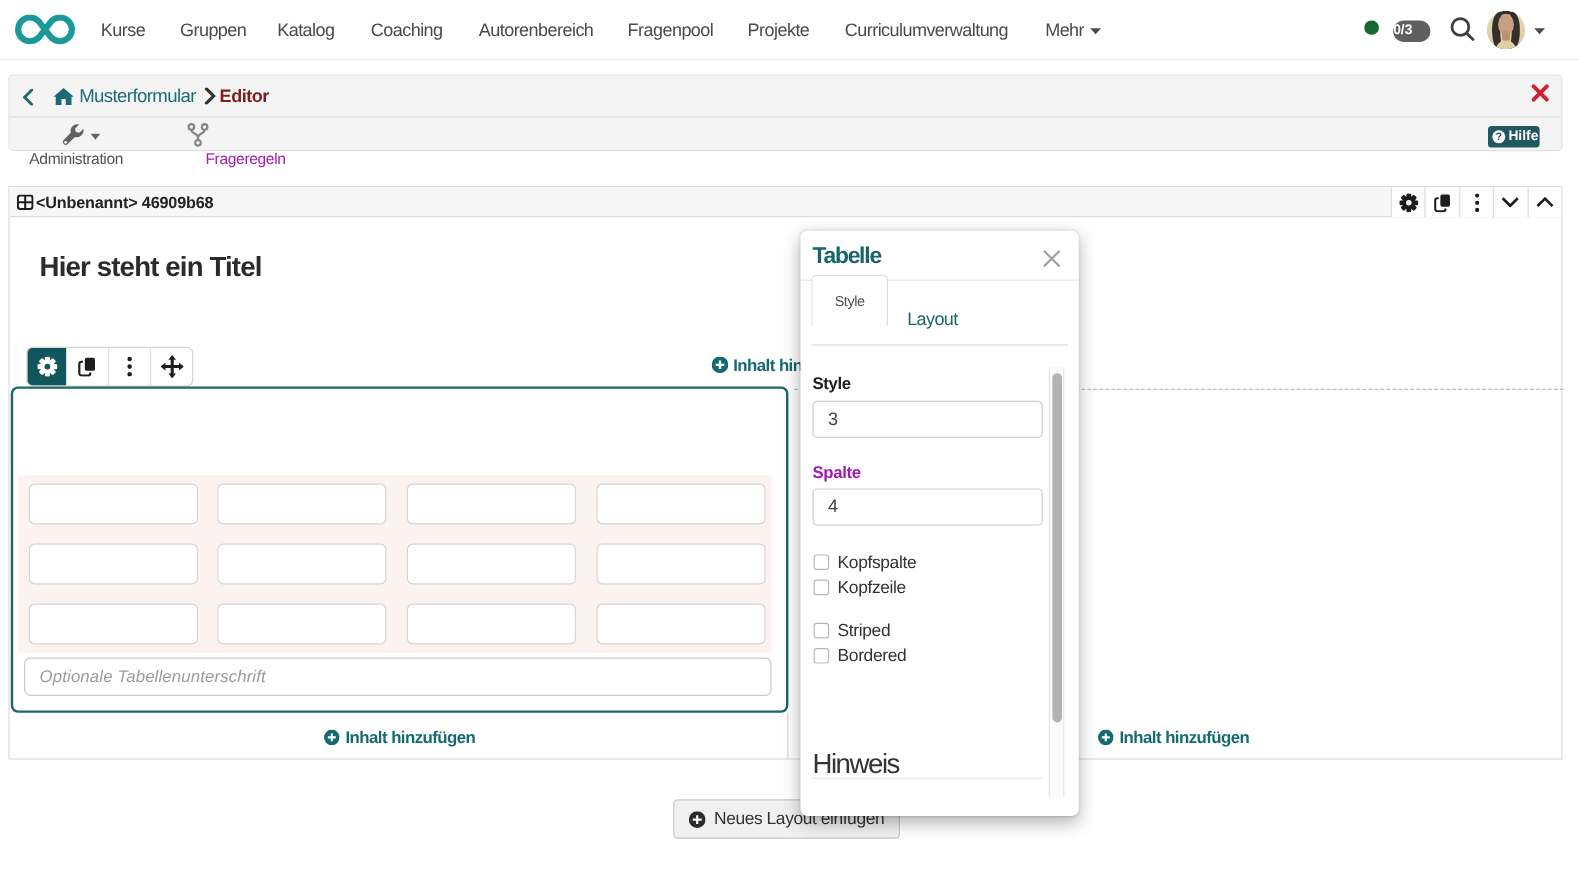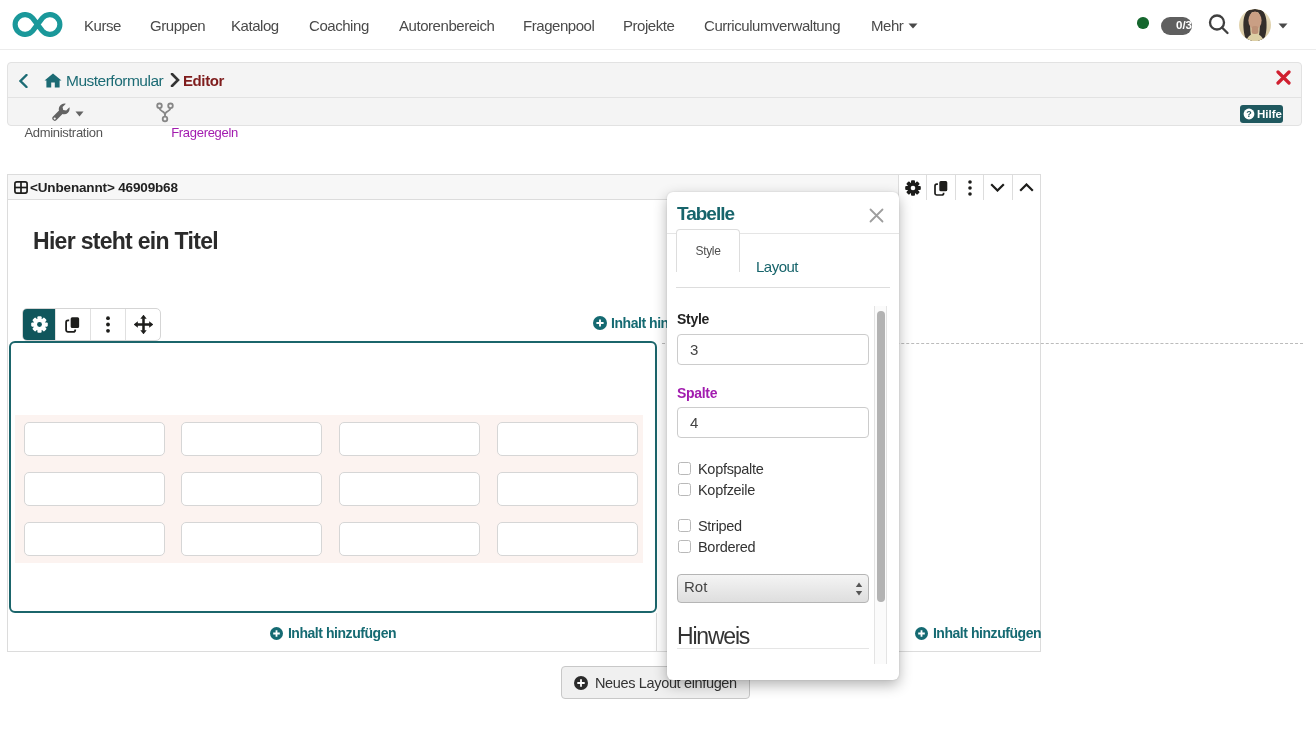--- a/index.html
+++ b/index.html
@@ -20,21 +20,21 @@
   <span class="abs navitem" style="left:309px;">Coaching</span>
   <span class="abs navitem" style="left:399px;">Autorenbereich</span>
   <span class="abs navitem" style="left:523px;">Fragenpool</span>
   <span class="abs navitem" style="left:623px;">Projekte</span>
   <span class="abs navitem" style="left:704px;">Curriculumverwaltung</span>
   <span class="abs navitem" style="left:871px;">Mehr</span>
   <svg class="abs" style="left:908px;top:23px;" width="10" height="6" viewBox="0 0 10 6">
       <path d="M0.5 0.5 L5 5.5 L9.5 0.5 Z" fill="#4a4a4a"></path>
     </svg>
   <div class="abs" style="left:1137px;top:17px;width:11.5px;height:11.5px;border-radius:50%;background:#15672e;"></div>
-  <div class="abs" style="left:1161px;top:17px;width:31px;height:17.5px;border-radius:9px;background:#5f5f5f;color:#fff;font-size:11.5px;font-weight:bold;text-align:right;line-height:17.5px;">0/3</div>
+  <div class="abs" style="left:1161px;top:17px;width:31px;height:17.5px;border-radius:9px;background:#5f5f5f;color:#fff;font-size:11.5px;font-weight:bold;text-align:left;line-height:17.5px;">0/3</div>
   <svg class="abs" style="left:1208px;top:13px;" width="22" height="22" viewBox="0 0 22 22">
     <circle cx="9" cy="9.5" r="7" fill="none" stroke="#3f3f3f" stroke-width="2.3"></circle>
     <line x1="14" y1="14.5" x2="19.5" y2="20" stroke="#3f3f3f" stroke-width="2.3" stroke-linecap="round"></line>
   </svg>
   <div class="abs" style="left:1239px;top:9px;width:32px;height:32px;border-radius:50%;overflow:hidden;">
     <svg width="32" height="32" viewBox="0 0 32 32">
       <defs>
           <linearGradient id="avbg" x1="0" y1="0" x2="0" y2="1">
             <stop offset="0" stop-color="#e9dfc0"></stop>
             <stop offset="1" stop-color="#d8c69d"></stop>
@@ -93,21 +93,21 @@
     <div class="abs" style="left:1232px;top:7px;width:43px;height:18px;background:#1f585f;border-radius:3px;color:#fff;">
       <svg class="abs" style="left:3px;top:3px;" width="12" height="12" viewBox="0 0 12 12">
         <circle cx="6" cy="6" r="5.4" fill="#fff"></circle>
         <text x="6" y="9" font-size="9" font-weight="bold" fill="#1f585f" text-anchor="middle" font-family="Liberation Sans">?</text>
       </svg>
       <span class="abs" style="left:17px;top:3px;font-size:11.5px;font-weight:bold;">Hilfe</span>
     </div>
   </div>
 </div>
 
-<div class="abs" style="left:7px;top:174px;width:1034px;height:478px;border:1px solid #dcdcdc;background:#fff;">
+<div class="abs" style="left:7px;top:155px;width:1295px;height:478px;border:1px solid #dcdcdc;background:#fff;">
 
   <div class="abs" style="left:0;top:0;width:100%;height:25px;background:#f7f7f7;border-bottom:1px solid #dcdcdc;">
     <svg class="abs" style="left:6px;top:6px;" width="14" height="13" viewBox="0 0 14 13">
       <rect x="0.9" y="0.9" width="12.2" height="11.2" rx="2" fill="none" stroke="#1d1d1b" stroke-width="1.7"></rect>
       <line x1="7" y1="1" x2="7" y2="12" stroke="#1d1d1b" stroke-width="1.7"></line>
       <line x1="1" y1="6.5" x2="13" y2="6.5" stroke="#1d1d1b" stroke-width="1.7"></line>
     </svg>
     <span class="abs" style="left:22px;top:5px;font-size:13.5px;letter-spacing:-0.15px;font-weight:bold;color:#222;">&lt;Unbenannt&gt; 46909b68</span>
     <div class="abs" style="right:0;top:0;height:25px;display:flex;">
       <div class="hbtn">
@@ -217,20 +217,21 @@
         <div class="cell" style="left:481.5px;top:7px;"></div>
       <div class="cell" style="left:8.5px;top:57px;"></div>
         <div class="cell" style="left:165.5px;top:57px;"></div>
         <div class="cell" style="left:323.5px;top:57px;"></div>
         <div class="cell" style="left:481.5px;top:57px;"></div>
       <div class="cell" style="left:8.5px;top:107px;"></div>
         <div class="cell" style="left:165.5px;top:107px;"></div>
         <div class="cell" style="left:323.5px;top:107px;"></div>
         <div class="cell" style="left:481.5px;top:107px;"></div>
     </div>
+    <div class="abs" style="left:9px;top:224px;width:623px;height:32px;border:1px solid #cbcbcb;border-radius:5px;line-height:28px;padding-left:12px;font-size:14px;letter-spacing:0.1px;font-style:italic;color:#9c9c9c;">Optionale Tabellenunterschrift</div>
   </div>
 
   <div class="abs" style="left:0px;top:450px;width:650px;text-align:center;font-size:0;"><svg style="display:inline-block;" width="13" height="13" viewBox="0 0 13 13">
         <circle cx="6.5" cy="6.5" r="6.5" fill="#156a72"></circle>
         <path d="M6.5 3.2 V9.8 M3.2 6.5 H9.8" stroke="#fff" stroke-width="1.8"></path>
       </svg><span style="display:inline-block;vertical-align:1.5px;font-size:14px;letter-spacing:-0.45px;font-weight:bold;color:#156a72;margin-left:5px;">Inhalt hinzufügen</span></div>
   <div class="abs" style="left:648px;top:438px;width:1px;height:39px;background:#ddd;"></div>
 
   <div class="abs" style="left:654px;top:168px;width:641px;border-top:1px dashed #bbb;"></div>
   <div class="abs" style="left:654px;top:450px;width:632px;text-align:center;font-size:0;"><svg style="display:inline-block;" width="13" height="13" viewBox="0 0 13 13">
@@ -272,26 +273,20 @@
       <span class="cblbl">Kopfzeile</span>
     </div>
   <div class="cbrow" style="top:326px;">
       <span class="cb"></span>
       <span class="cblbl">Striped</span>
     </div>
   <div class="cbrow" style="top:347px;">
       <span class="cb"></span>
       <span class="cblbl">Bordered</span>
     </div>
-  <div class="abs" style="left:10px;top:382px;width:192px;height:29px;border:1px solid #b5b5b5;border-radius:4px;background:linear-gradient(180deg,#f4f4f4,#dedede);line-height:23px;padding-left:6px;font-size:15px;color:#444;">Rot
-    <svg class="abs" style="right:5px;top:7px;" width="8" height="14" viewBox="0 0 8 14">
-        <path d="M4 0.5 L7.2 5 H0.8 Z" fill="#555"></path>
-        <path d="M4 13.5 L7.2 9 H0.8 Z" fill="#555"></path>
-      </svg>
-  </div>
   <div class="abs" style="left:10px;top:430.5px;font-size:23px;letter-spacing:-1.2px;color:#333;">Hinweis</div>
   <div class="abs" style="left:10px;top:456px;width:192px;height:1px;background:#e5e5e5;"></div>
 
   <div class="abs" style="left:206.5px;top:114px;width:13.5px;height:358px;background:#fbfbfb;border-left:1px solid #e4e4e4;border-right:1px solid #e4e4e4;">
     <div class="abs" style="left:2.5px;top:5px;width:7.5px;height:291px;background:#b3b3b3;border-radius:4px;"></div>
   </div>
 </div>
 
 <style>
 .navitem { top:17px; font-size:15px; color:#4a4a4a; letter-spacing:-0.45px; }

